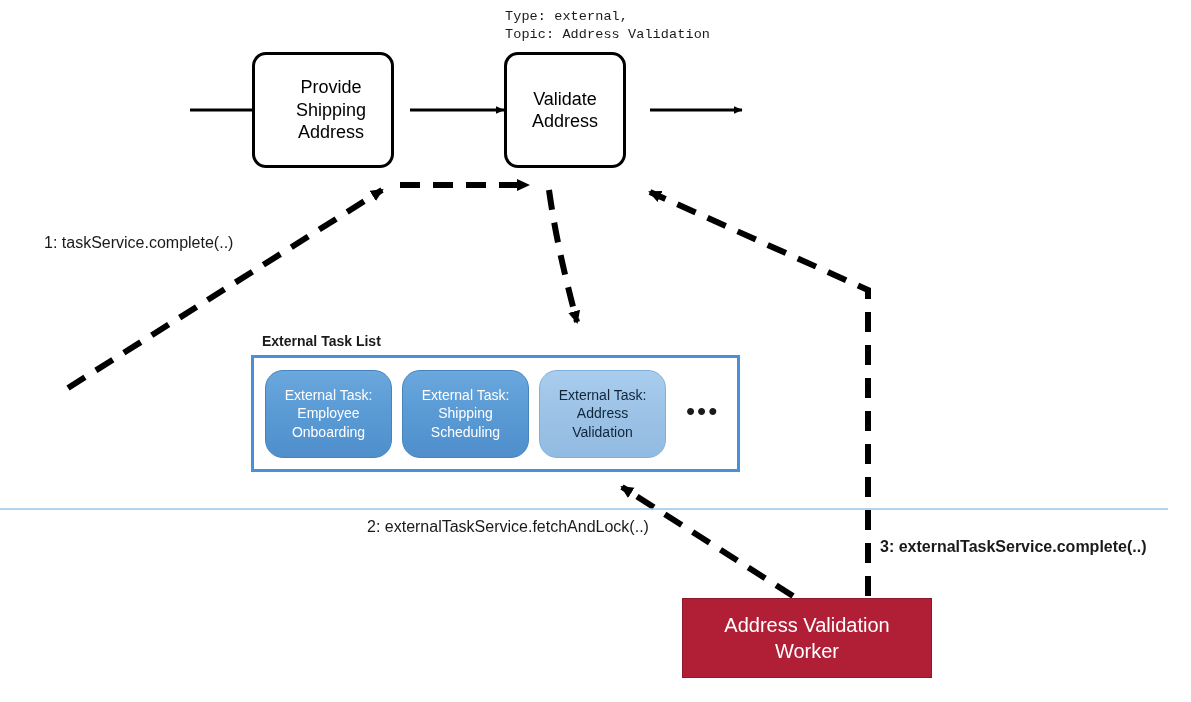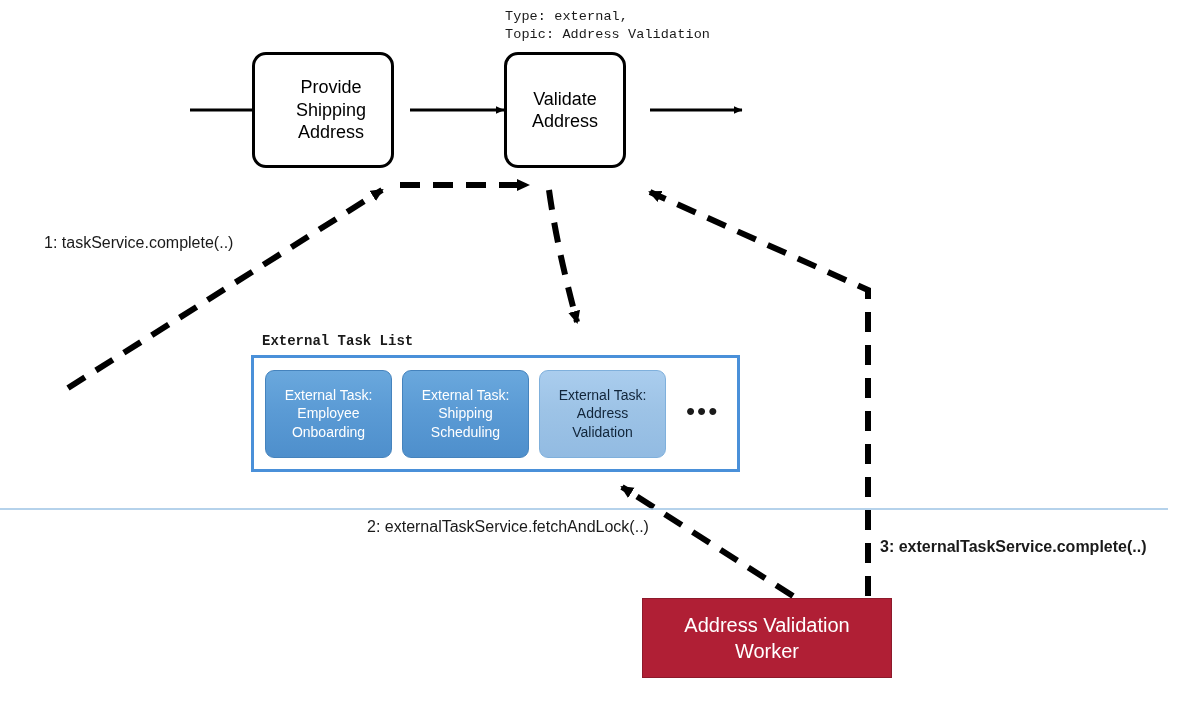--- a/index.html
+++ b/index.html
@@ -56,21 +56,21 @@
     position: absolute;
     font-family: "Liberation Sans", sans-serif;
     font-size: 16px;
     color: #1a1a1a;
     white-space: nowrap;
   }
   #etl-title {
     position: absolute;
     left: 262px;
     top: 333px;
-    font-family: Liberation Mono, monospace;
+    font-family: Liberation Sans, sans-serif;
     font-size: 14px;
     color: #1a1a1a;
     font-weight: 600;
   }
   #etl-box {
     position: absolute;
     left: 251px;
     top: 355px;
     width: 489px;
     height: 117px;
@@ -78,21 +78,21 @@
     border: 3px solid #4A90D9;
     background: #ffffff;
     display: flex;
     align-items: center;
     padding-left: 11px;
   }
   .etl-card {
     box-sizing: border-box;
     width: 127px;
     height: 88px;
-    border-radius: 9px;
+    border-radius: 18px;
     margin-right: 10px;
     display: flex;
     align-items: center;
     justify-content: center;
     text-align: center;
     font-family: "Liberation Sans", sans-serif;
     font-size: 14px;
     line-height: 1.3;
     white-space: pre-line;
   }
@@ -110,21 +110,21 @@
     font-family: "Liberation Sans", sans-serif;
     font-size: 26px;
     letter-spacing: 2px;
     color: #1a1a1a;
     line-height: 1;
     margin-left: 10px;
     margin-bottom: 6px;
   }
   #worker-box {
     position: absolute;
-    left: 642px;
+    left: 682px;
     top: 598px;
     width: 250px;
     height: 80px;
     box-sizing: border-box;
     background: #B01F35;
     border: 1px solid #8d1a2b;
     display: flex;
     align-items: center;
     justify-content: center;
     text-align: center;

